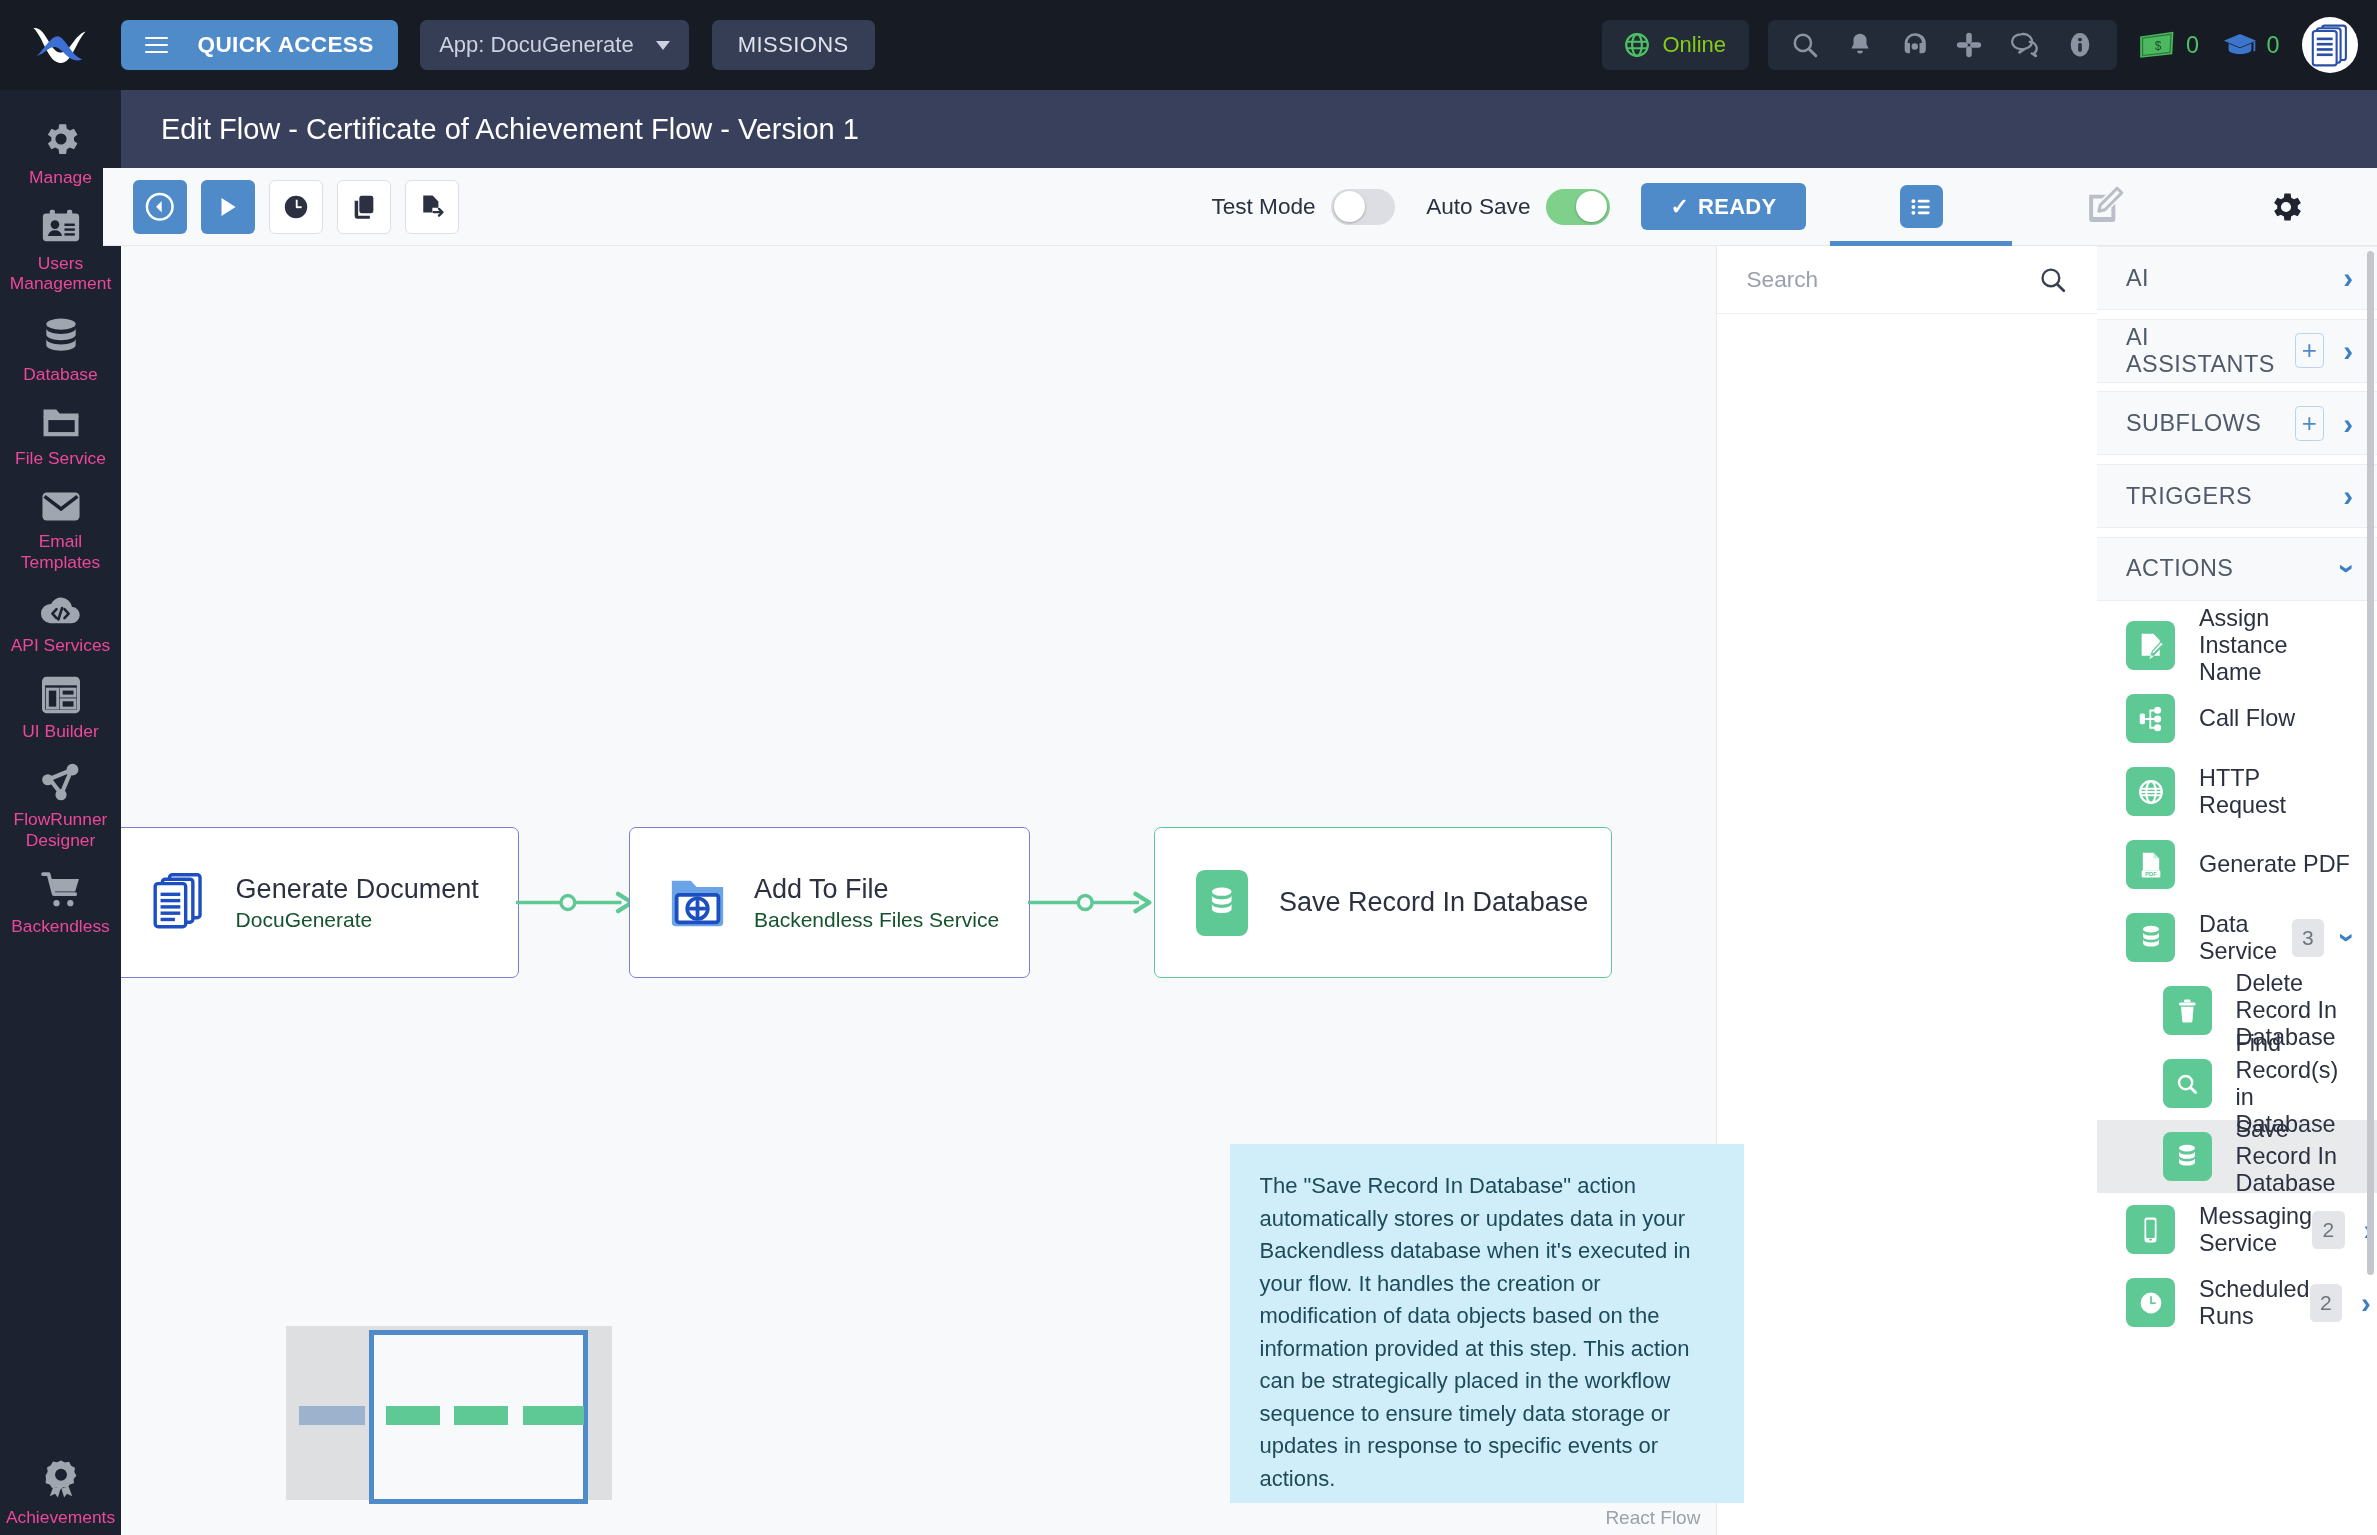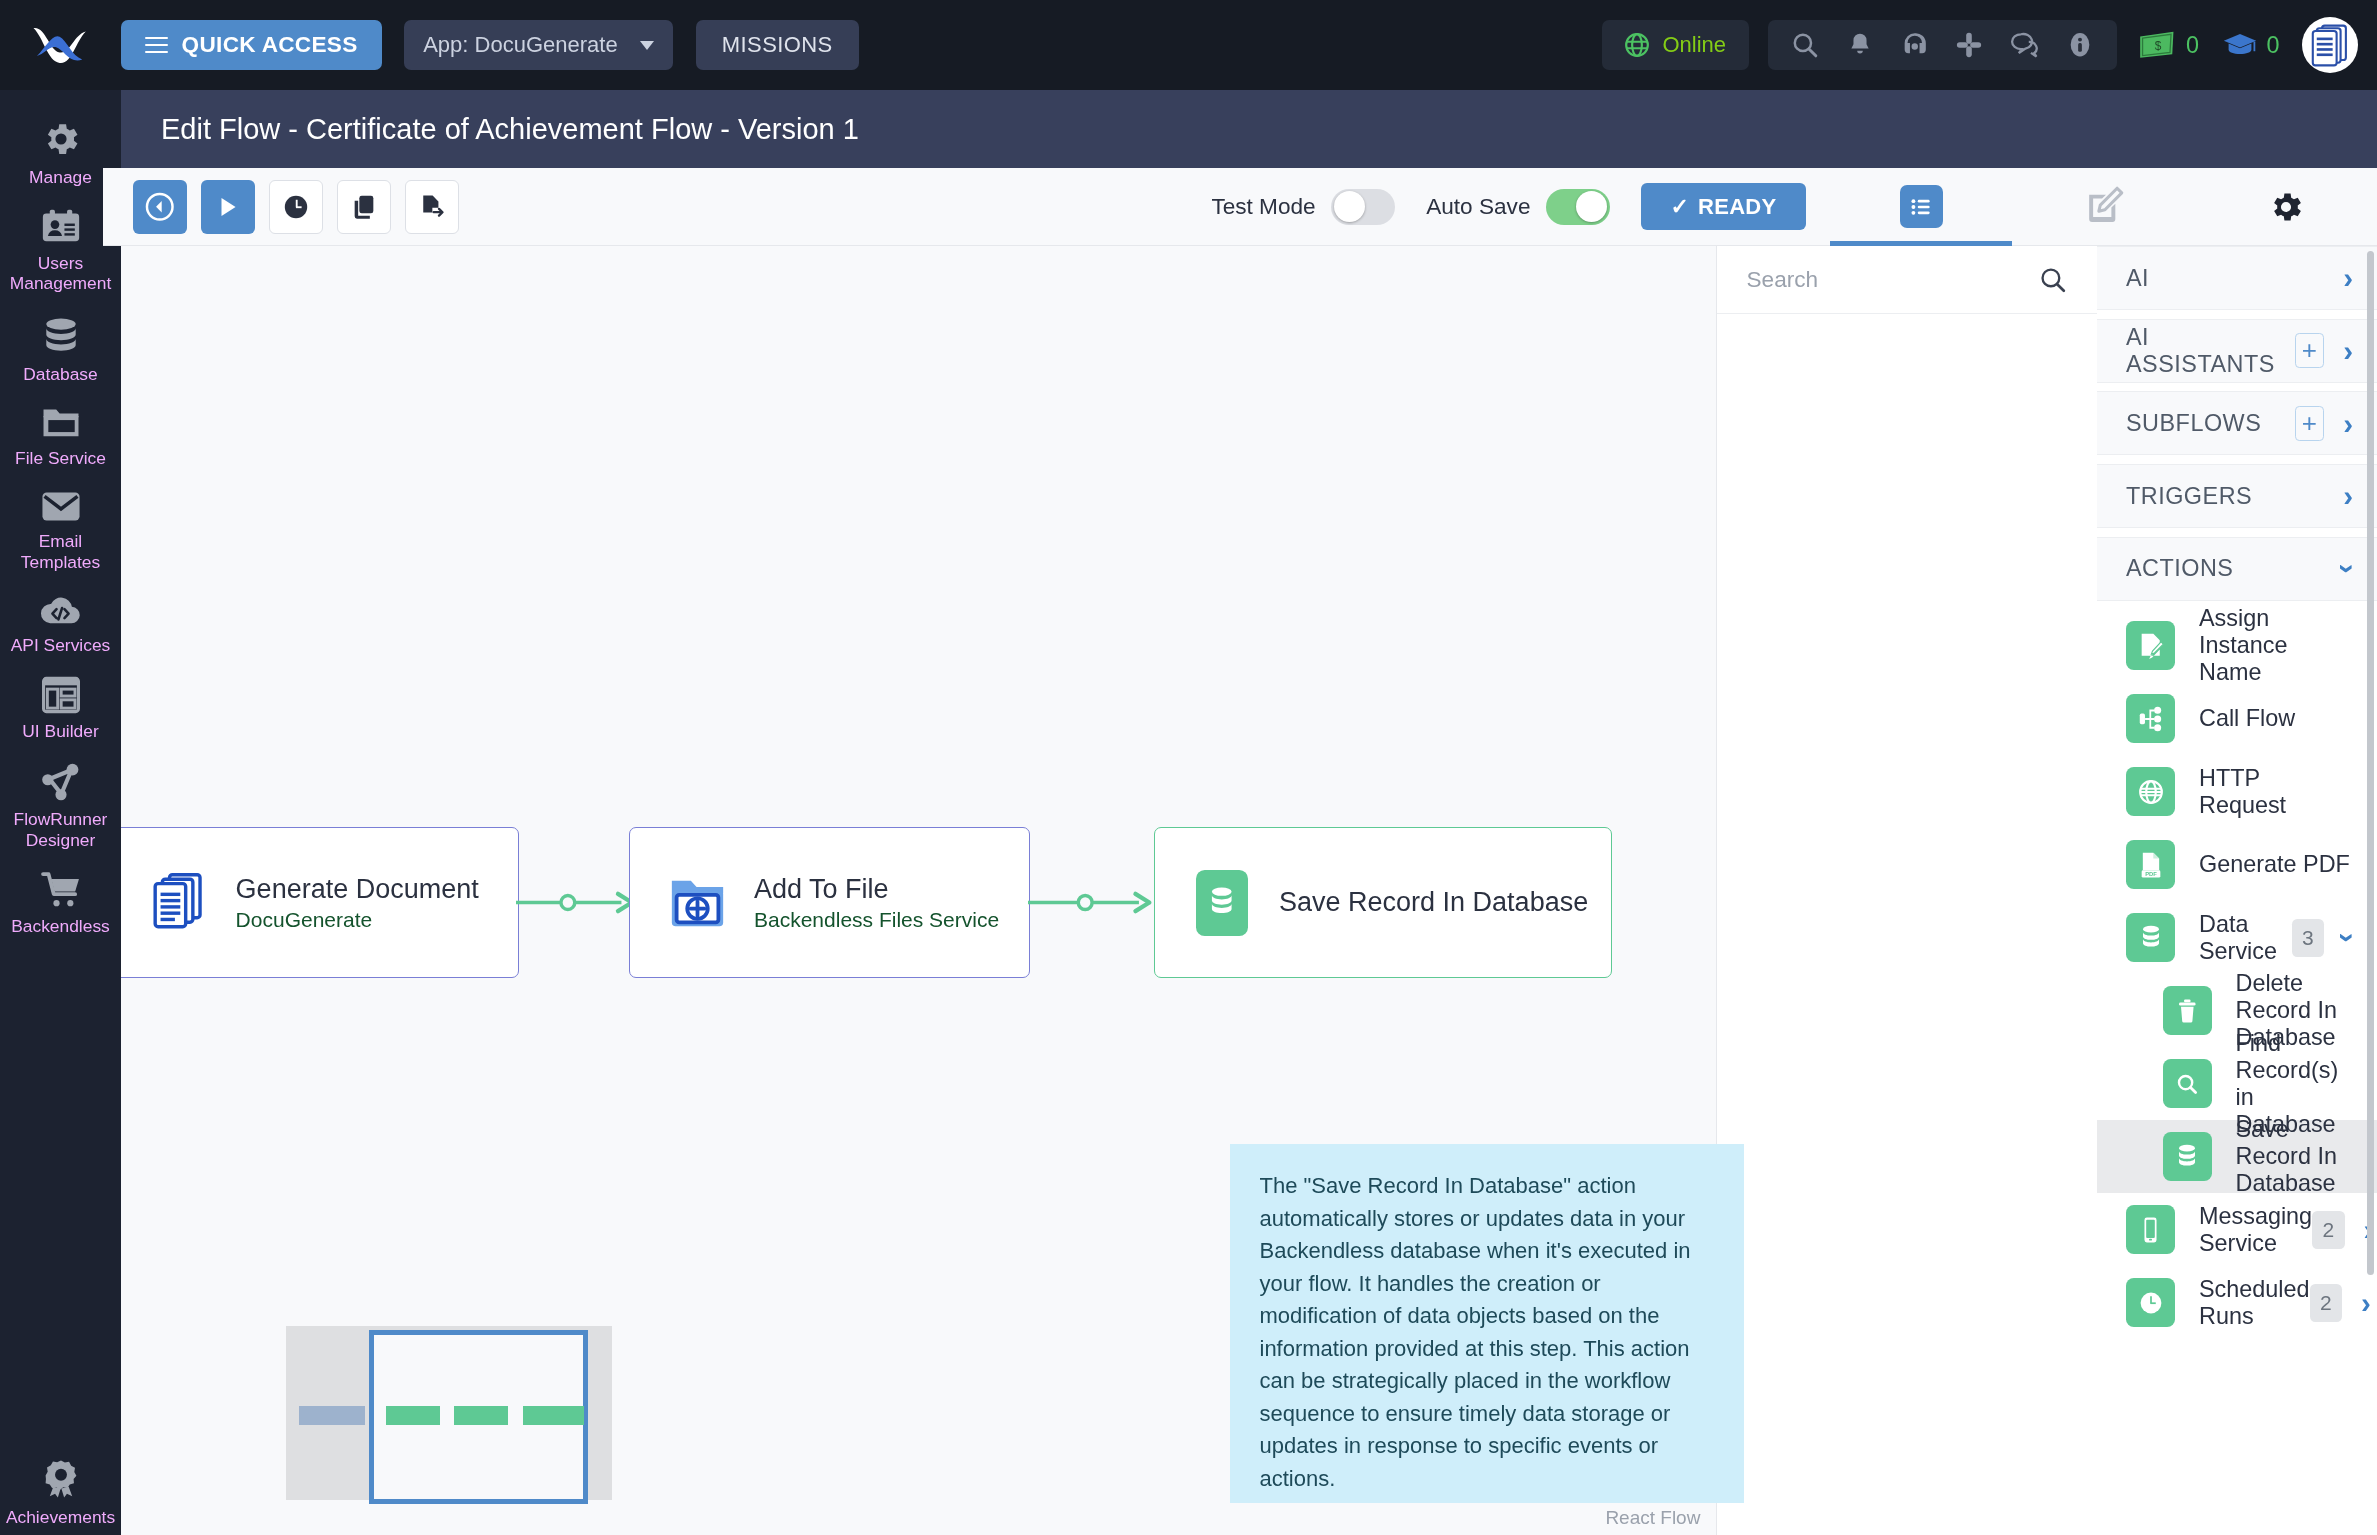--- a/index.html
+++ b/index.html
@@ -13,21 +13,21 @@
 
   
   .topbar {
     position: absolute; left: 0; top: 0; width: 2377px; height: 90px;
     background: #161b24; display: flex; align-items: center;
   }
   .logo-wrap { width: 121px; height: 90px; display: flex; align-items: center; justify-content: center; }
   .logo-svg { width: 61px; height: 49px; }
   .qa-btn {
     height: 50px; background: #4f8ac9; color: #fff; border-radius: 7px;
-    display: flex; align-items: center; gap: 14px; padding: 0 24px;
+    display: flex; align-items: center; gap: 30px; padding: 0 24px;
     font-size: 22.6px; font-weight: bold; letter-spacing: 0.3px; cursor: pointer;
   }
   .hamb { display: inline-block; width: 22.6px; }
   .hamb i { display:block; height: 2.6px; background:#fff; margin: 4.3px 0; border-radius:1.7px;}
   .app-select {
     margin-left: 22.6px; height: 50px; background: #363e56; color: #ccd2e0;
     border-radius: 7px; display: flex; align-items: center; gap: 22.6px;
     padding: 0 19px; font-size: 22px; cursor: pointer;
   }
   .caret-dn { width:0;height:0;border-left:7.8px solid transparent;border-right:7.8px solid transparent;border-top:9.5px solid #ccd2e0; }
@@ -52,21 +52,21 @@
 
   
   .sidebar {
     position:absolute; left:0; top:90px; width:121px; bottom:0;
     background:#1c2230; display:flex; flex-direction:column; align-items:center;
     padding-top: 15.6px;
   }
   .sb-item { width:121px; padding: 12px 5.2px 8.7px; display:flex; flex-direction:column;
     align-items:center; gap:7px; cursor:pointer; }
   .sb-item svg { fill:#a0a6b0; }
-  .sb-label { color:#f0abfc; font-size:17.4px; text-align:center; line-height:1.18; }
+  .sb-label { color:#ec4899; font-size:17.4px; text-align:center; line-height:1.18; }
   .sb-bottom { margin-top:auto; padding-bottom: 8.7px; }
 
   
   .titlebar {
     position:absolute; left:121px; top:90px; right:0; height:78px;
     background:#38405c; display:flex; align-items:center; padding-left:40px;
   }
   .titlebar h1 { color:#fff; font-size:29px; font-weight:normal; }
 
   

